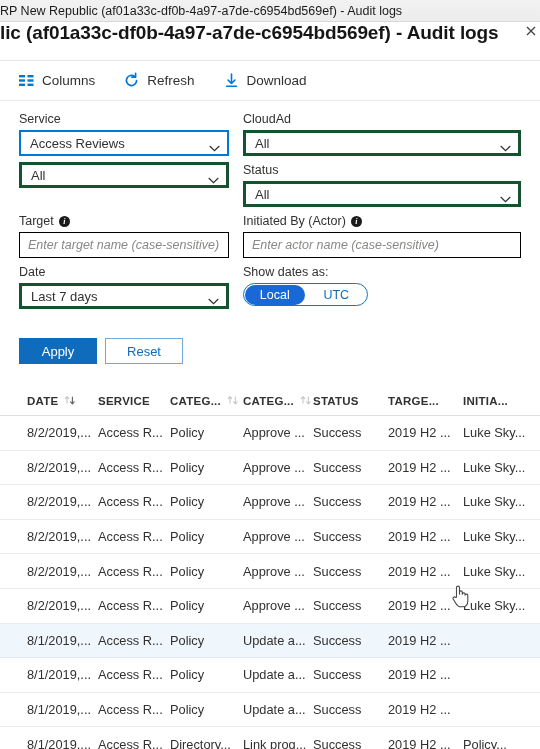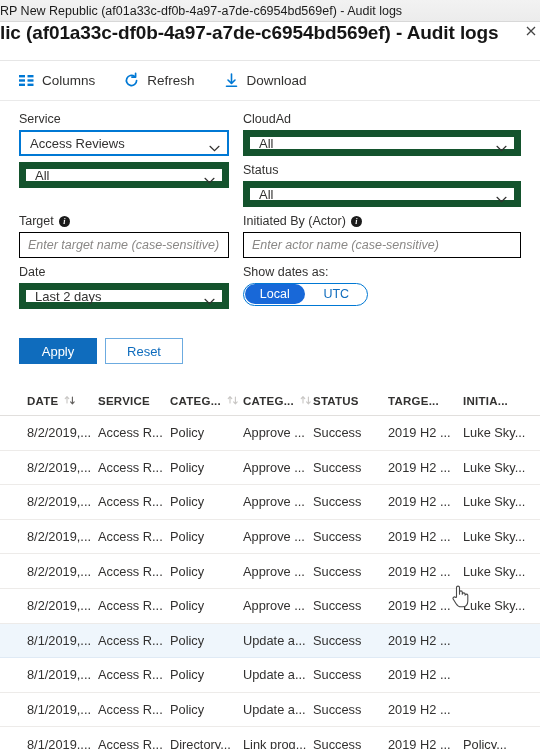--- a/index.html
+++ b/index.html
@@ -107,21 +107,21 @@
     font-weight: bold;
     display: inline-flex;
     align-items: center;
     justify-content: center;
     font-style: italic;
     font-family: "Liberation Serif", serif;
     line-height: 1;
   }
   .select-box {
     height: 26px;
-    border: 7px solid #14532d;
+    border: 3px solid #14532d;
     background: #fff;
     display: flex;
     align-items: center;
     justify-content: space-between;
     padding: 0 7px 0 9px;
     font-size: 13px;
     color: #323130;
     cursor: pointer;
   }
   .select-box.focused { border: 2px solid #0078d4; }
@@ -144,20 +144,21 @@
     font-style: italic;
     font-size: 12.5px;
   }
 
   
   .toggle {
     height: 23px;
     border: 1.5px solid #0078d4;
     border-radius: 14px;
     display: inline-flex;
+    align-items: center;
     background: #fff;
     padding: 0;
     overflow: hidden;
     width: 125px;
   }
   .toggle-opt {
     flex: 1;
     text-align: center;
     font-size: 12.5px;
     color: #0f6cbd;
@@ -363,21 +364,21 @@
         <span class="info-icon">i</span>
       </div>
       <div class="text-box">
         <span class="ph">Enter actor name (case-sensitive)</span>
       </div>
     </div>
 
     <div class="field">
       <div class="field-label">Date</div>
       <div class="select-box">
-        <span>Last 2 days</span>
+        <span>Last 7 days</span>
         <span class="chev">
           <svg viewBox="0 0 11 7" width="11" height="7" aria-hidden="true">
               <path d="M1 1.3 L5.5 5.6 L10 1.3" stroke="#323130" stroke-width="1.2" fill="none" stroke-linecap="round"></path>
             </svg>
         </span>
       </div>
     </div>
 
     <div class="field">
       <div class="field-label">Show dates as:</div>

